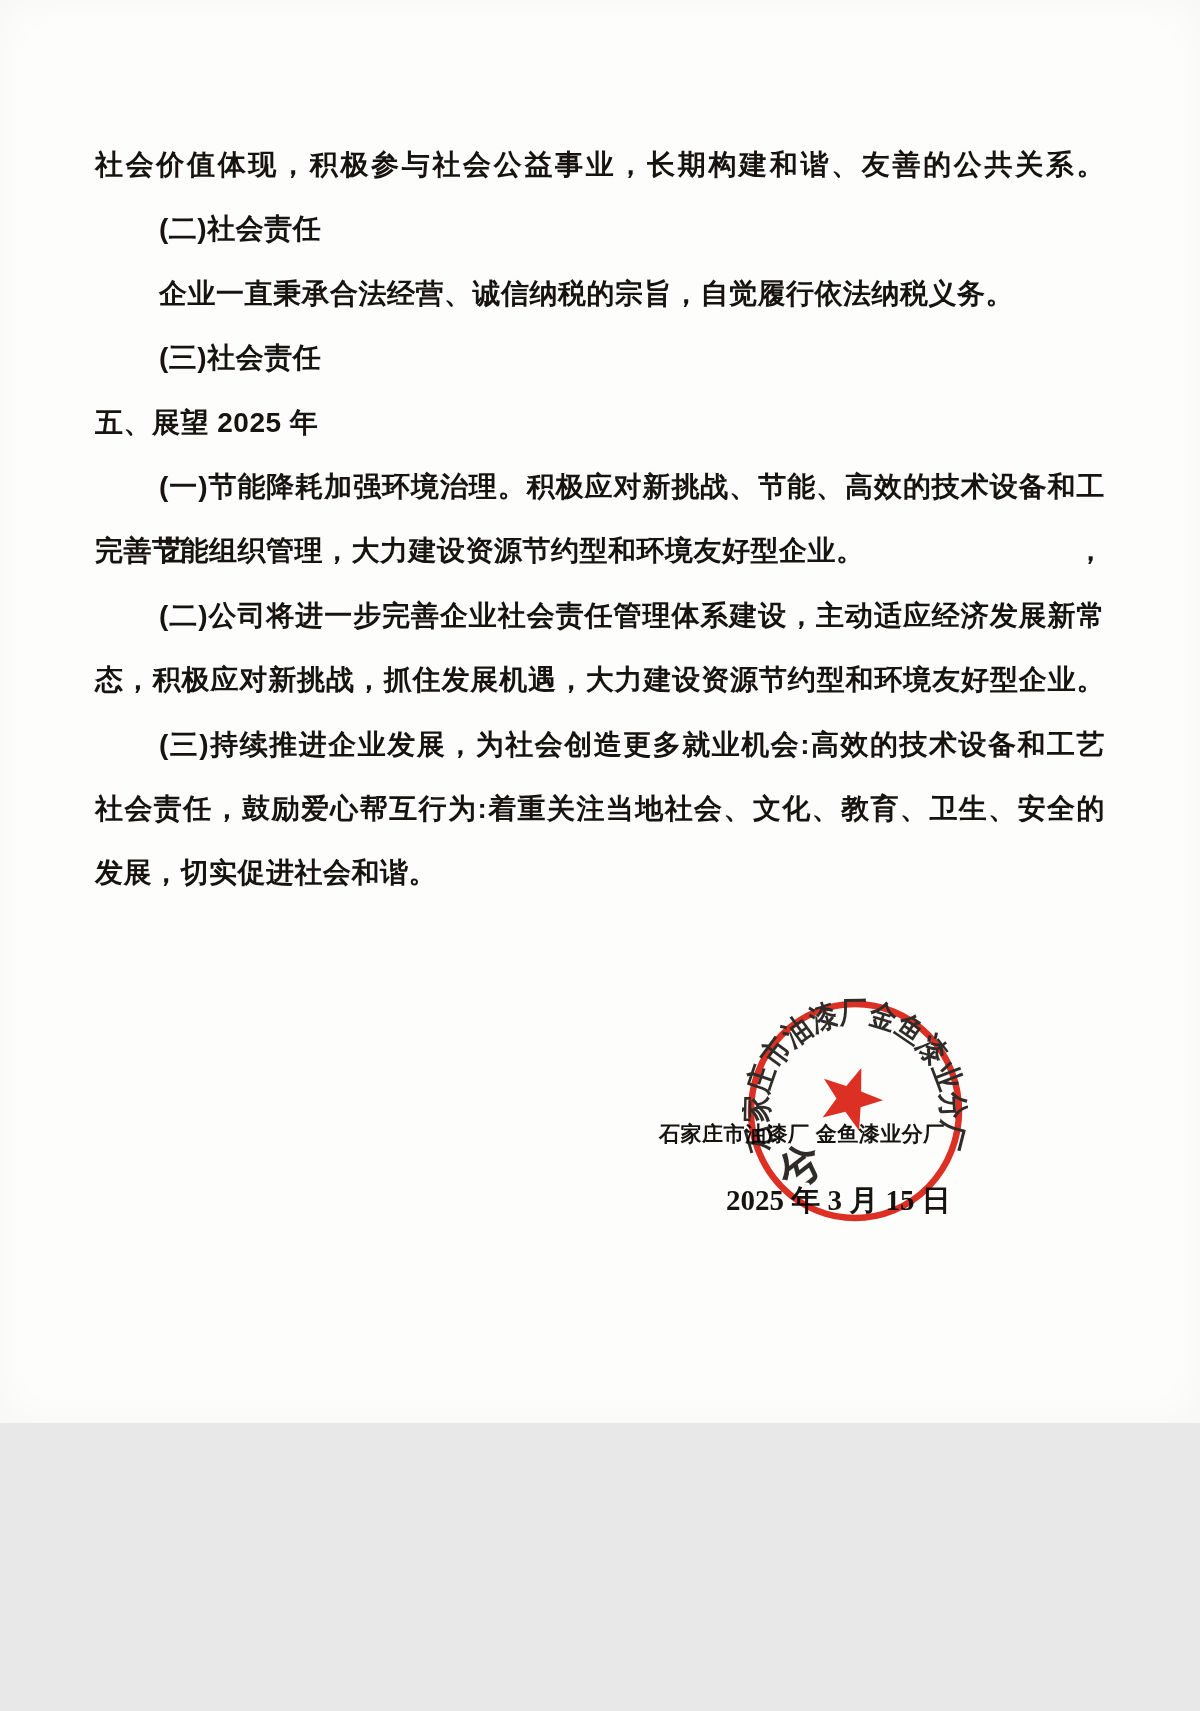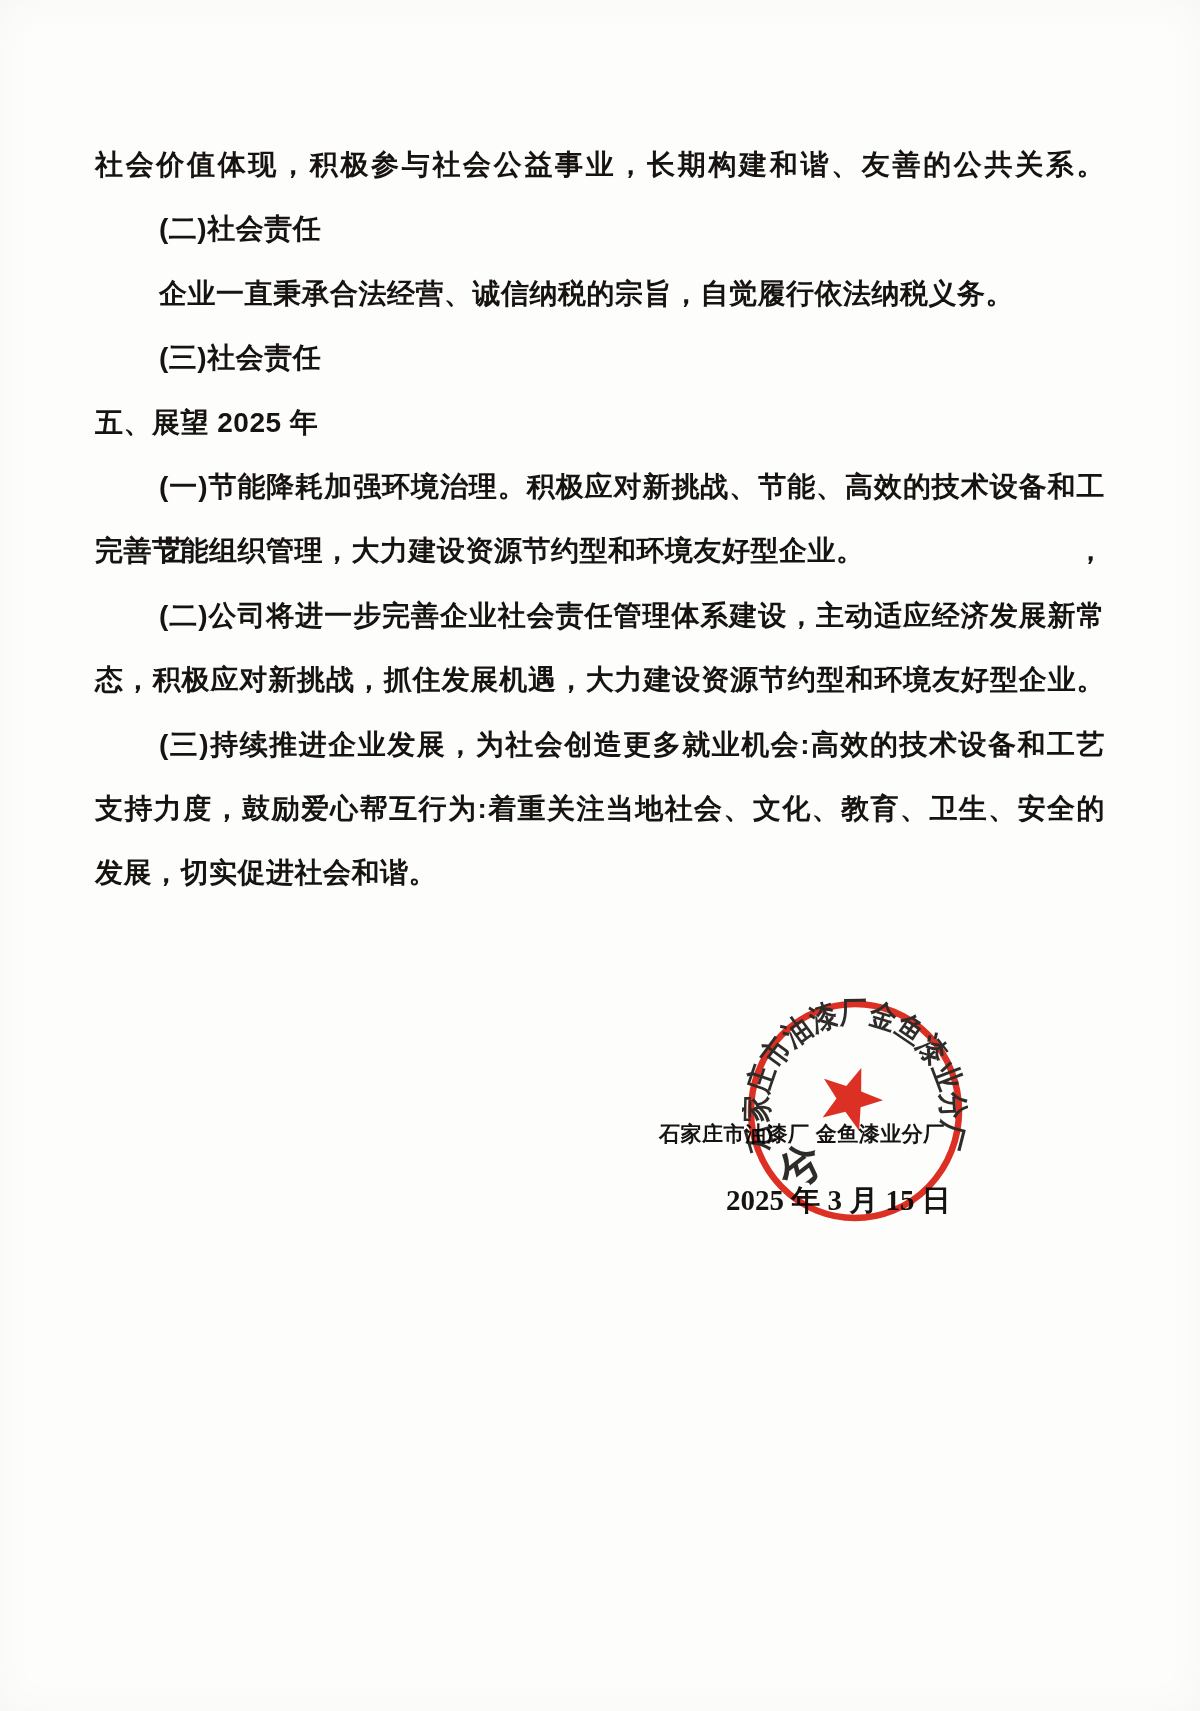--- a/index.html
+++ b/index.html
@@ -1,19 +1,19 @@
 <!DOCTYPE html>
 <html><head>
 <meta charset="utf-8">
 <style>
   html, body { margin: 0; padding: 0; background: #e8e8e8; }
   .page {
     position: relative;
     width: 1200px;
-    height: 1711px;
+    height: 1423px;
     margin: 0 auto;
     background: #fdfdfc;
     overflow: hidden;
     font-family: "Liberation Sans", sans-serif;
     color: #161310;
     box-shadow: inset 0 0 40px rgba(0,0,0,0.03);
   }
   .text-block {
     position: absolute;
     left: 95px;
@@ -80,21 +80,21 @@
     <div class="line jst">社会价值体现，积极参与社会公益事业，长期构建和谐、友善的公共关系。</div>
     <div class="line ind">(二)社会责任</div>
     <div class="line ind">企业一直秉承合法经营、诚信纳税的宗旨，自觉履行依法纳税义务。</div>
     <div class="line ind">(三)社会责任</div>
     <div class="line">五、展望 2025 年</div>
     <div class="line ind jst">(一)节能降耗加强环境治理。积极应对新挑战、节能、高效的技术设备和工艺，</div>
     <div class="line">完善节能组织管理，大力建设资源节约型和环境友好型企业。</div>
     <div class="line ind jst">(二)公司将进一步完善企业社会责任管理体系建设，主动适应经济发展新常</div>
     <div class="line jst">态，积极应对新挑战，抓住发展机遇，大力建设资源节约型和环境友好型企业。</div>
     <div class="line ind jst">(三)持续推进企业发展，为社会创造更多就业机会:高效的技术设备和工艺</div>
-    <div class="line jst">支持力度，鼓励爱心帮互行为:着重关注当地社会、文化、教育、卫生、安全的</div>
+    <div class="line jst">社会责任，鼓励爱心帮互行为:着重关注当地社会、文化、教育、卫生、安全的</div>
     <div class="line">发展，切实促进社会和谐。</div>
   </div>
 
   <div class="signature">石家庄市油漆厂 金鱼漆业分厂</div>
 
   <div class="doc-date">2025 年 3 月 15 日</div>
 
   <div class="stamp">
     <svg viewBox="0 0 226 228" xmlns="http://www.w3.org/2000/svg">
       <ellipse cx="113" cy="114" rx="104" ry="107" fill="none" stroke-width="6.5" stroke-linecap="round" stroke="#dd2418"></ellipse>

